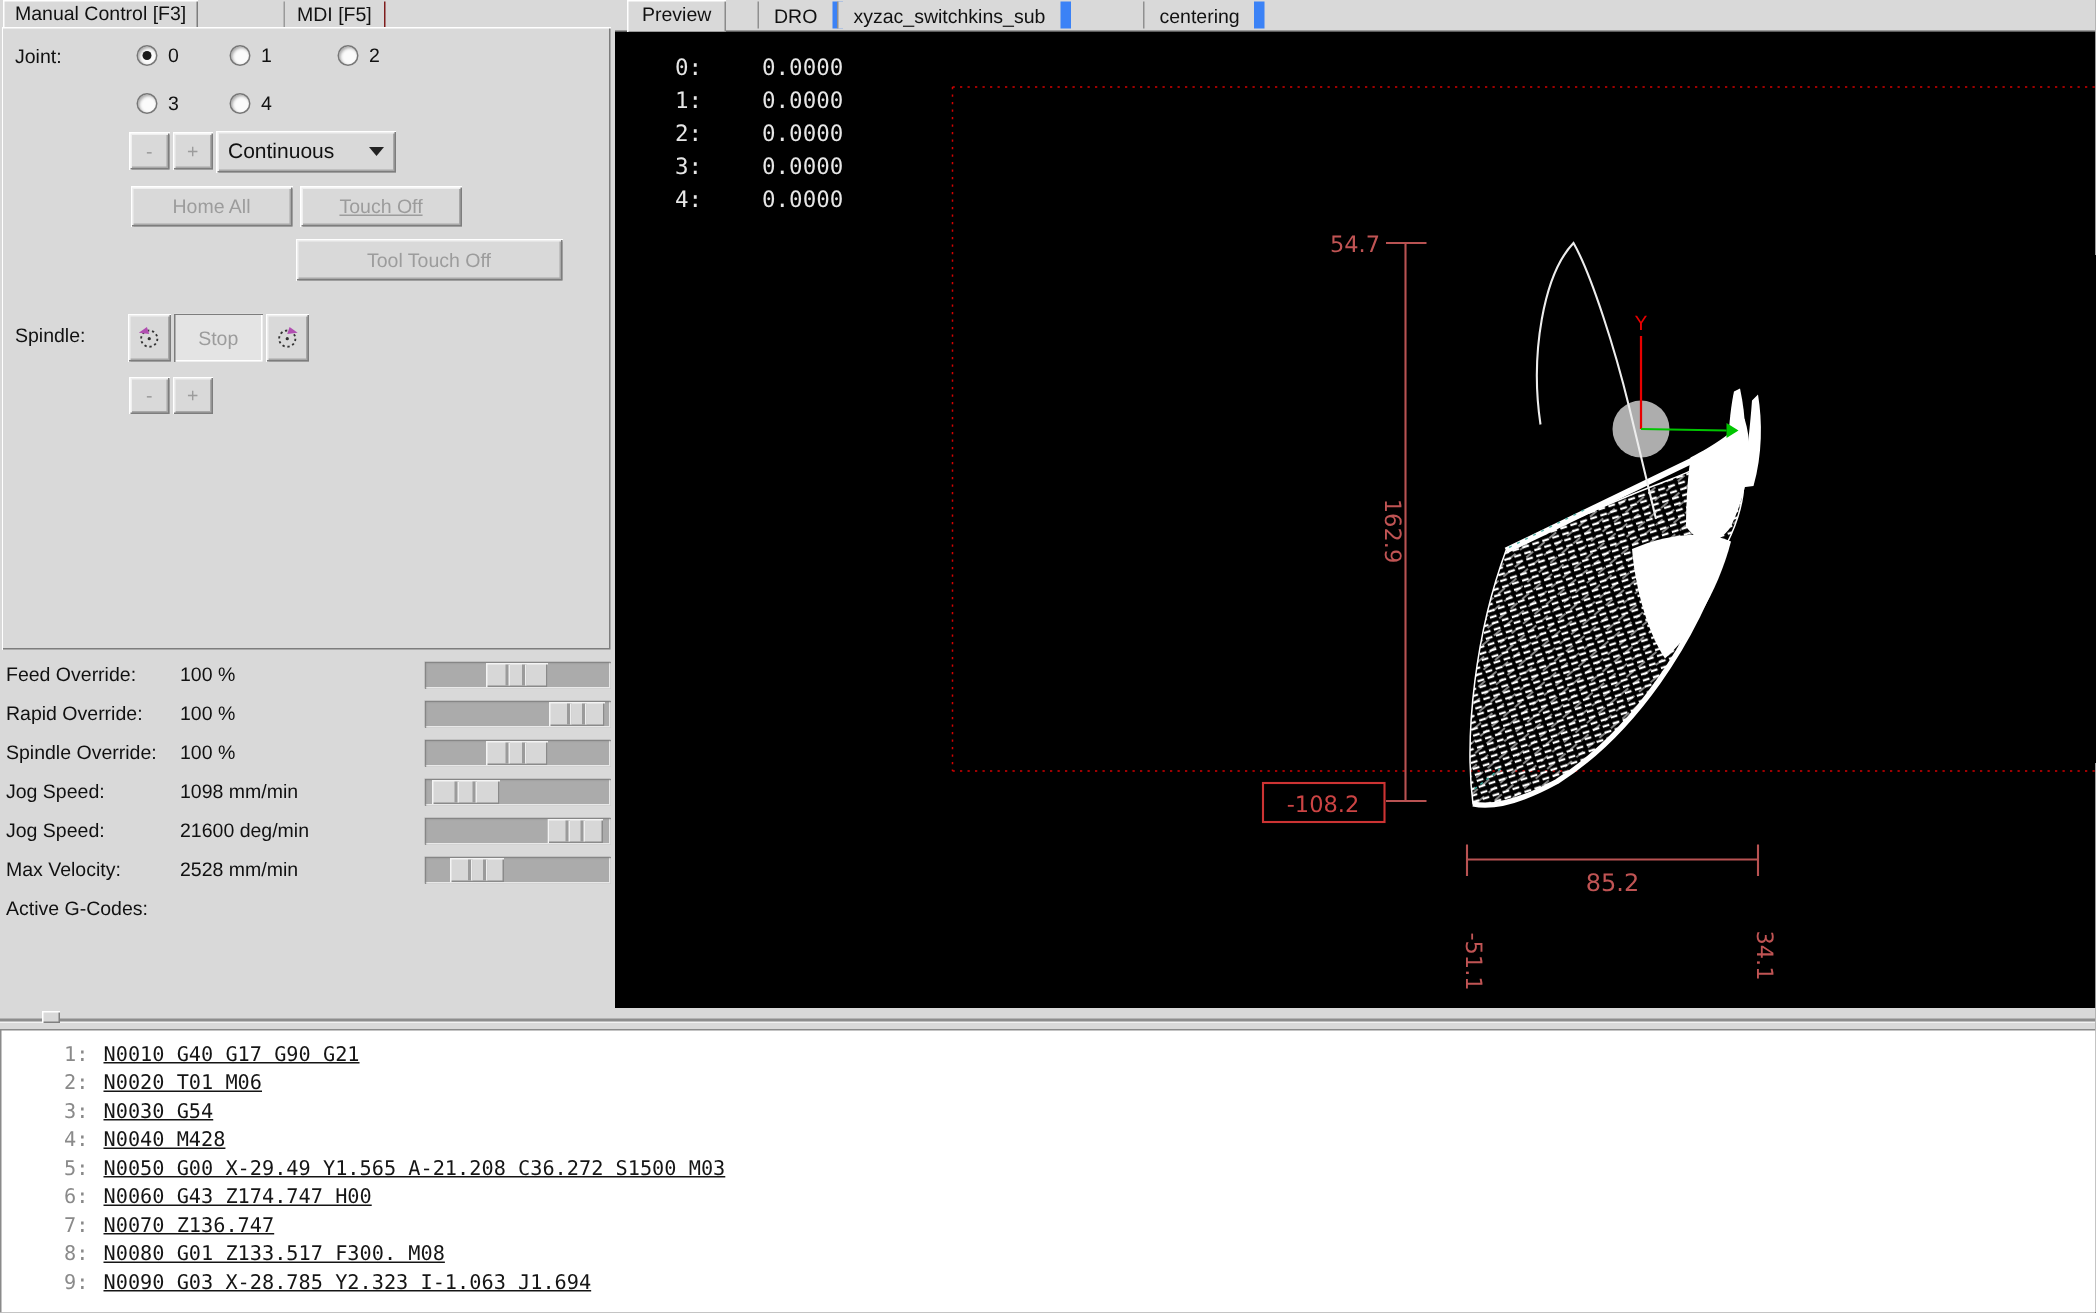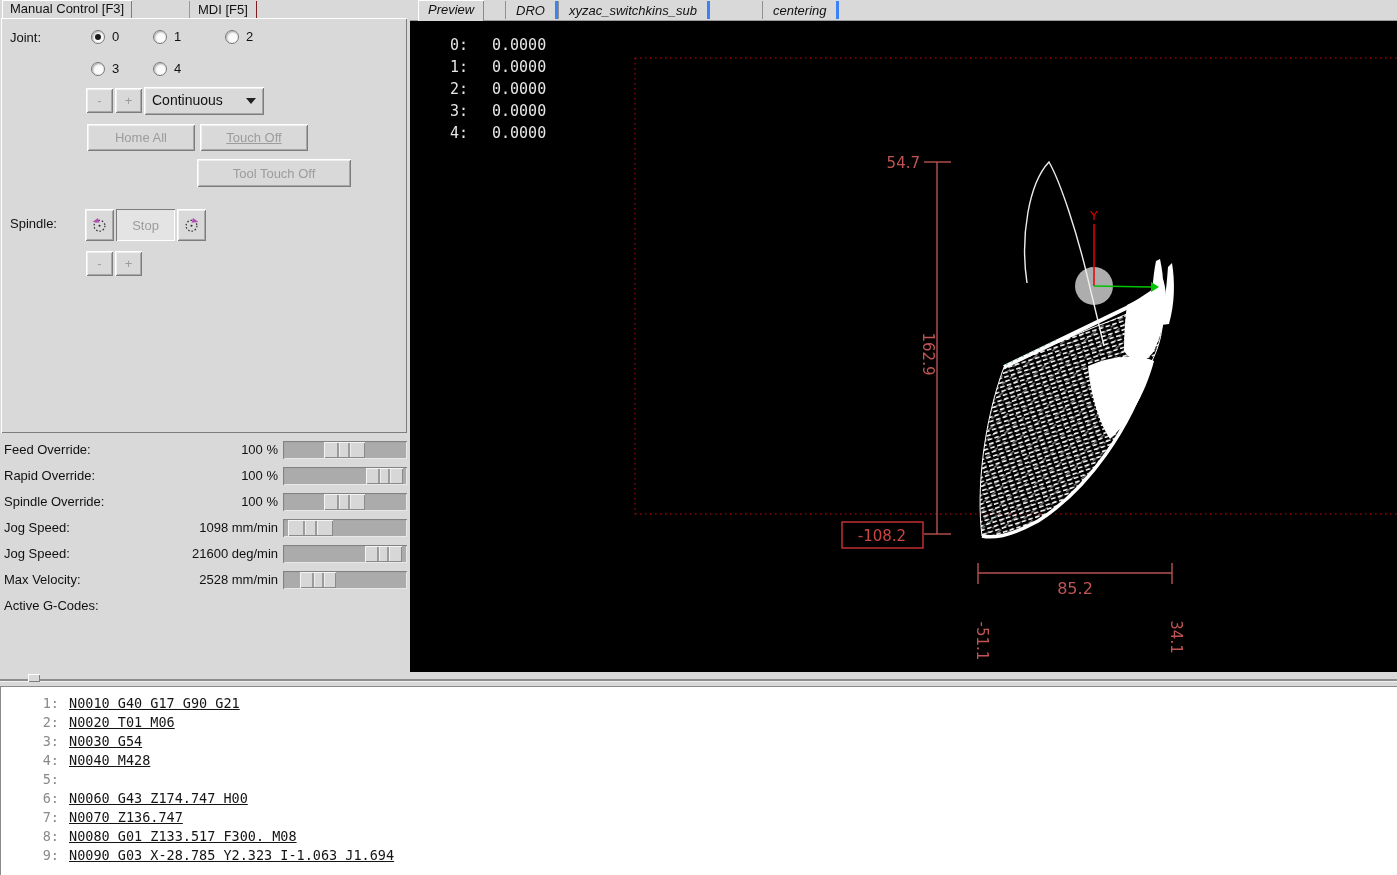--- a/index.html
+++ b/index.html
@@ -32,44 +32,44 @@
   .smallbtn{position:absolute;width:27px;height:25px;line-height:23px;text-align:center;}
   .pushbtn{position:absolute;text-align:center;}
   .dropdown{position:absolute;left:143px;top:87px;width:112px;height:28px;line-height:26px;
             padding-left:8px;font-size:14px;}
   .dropdown .arrowbox{position:absolute;right:5px;top:7px;width:16px;height:14px;display:flex;align-items:center;justify-content:center;}
   .dropdown .tri{width:0;height:0;border-left:5px solid transparent;border-right:5px solid transparent;border-top:6px solid #222;}
   .iconbtn{position:absolute;width:29px;height:32px;display:flex;align-items:center;justify-content:center;}
   
   .slider-row{position:absolute;left:0;width:410px;height:20px;}
   .sl-label{position:absolute;left:4px;top:2px;}
-  .sl-value{position:absolute;left:120px;top:2px;width:158px;text-align:right;}
+  .sl-value{position:absolute;left:120px;top:2px;width:158px;text-align:left;}
   .trough{position:absolute;left:283px;top:1px;width:124px;height:18px;background:#ababab;
           box-shadow:inset 1px 1px 1px #7e7e7e,inset -1px -1px 0 #e8e8e8;}
   .thumb{position:absolute;top:1px;height:16px;background:#d7d7d7;
          box-shadow:inset 1px 1px 0 #f4f4f4,inset -1px -1px 0 #8a8a8a;}
   .thumb .gr{position:absolute;top:1px;bottom:1px;width:2px;background:#9b9b9b;border-right:1px solid #eee;}
   .thumb .g1{left:33%;} .thumb .g2{left:60%;}
   .agc-label{position:absolute;left:4px;top:598px;}
   .agc-box{position:absolute;left:2px;top:617px;width:401px;height:50px;background:#ffffff;
            box-shadow:inset 1px 1px 0 #7d7d7d,inset -1px -1px 0 #ffffff;
            font-family:"DejaVu Sans Mono",monospace;font-size:13.5px;line-height:22px;
            padding:3px 0 0 5px;color:#141414;white-space:pre;}
   
   .preview-pane{position:absolute;left:410px;top:0;width:987px;height:672px;}
   .ptabbar{position:absolute;left:0;top:0;width:987px;height:20px;background:#d9d9d9;border-bottom:1px solid #9a9a9a;}
-  .ptab{position:absolute;top:0;height:20px;line-height:20px;padding:0 10px;background:#d9d9d9;font-style:italic;}
+  .ptab{position:absolute;top:0;height:20px;line-height:20px;padding:0 10px;background:#d9d9d9;}
   .ptab.sel{box-shadow:inset 1px 1px 0 #ffffff,inset -1px 0 0 #8a8a8a;height:21px;z-index:2;}
-  .ptab.unsel{top:1px;height:18px;border-left:1px solid #909090;border-right:3px solid #3b82f6;text-align:right;}
+  .ptab.unsel{top:1px;height:18px;border-left:1px solid #909090;border-right:7px solid #3b82f6;text-align:right;}
   .canvas{position:absolute;left:0;top:21px;width:987px;height:651px;background:#000;}
   .dro{position:absolute;left:32px;top:13px;font-family:"DejaVu Sans Mono",monospace;
        font-size:15px;line-height:22px;color:#e6e6e6;}
   .dro-row{display:flex;}
   .dro-n{display:inline-block;width:26px;text-align:right;}
-  .dro-v{display:inline-block;margin-left:24px;text-align:right;}
+  .dro-v{display:inline-block;margin-left:40px;text-align:right;}
   
   .divider{position:absolute;left:0;top:672px;width:1397px;height:14px;background:#d9d9d9;}
   .divider .dline{position:absolute;left:0;top:7px;width:1397px;height:2px;background:#8d8d8d;border-bottom:1px solid #f2f2f2;}
   .grip{position:absolute;left:28px;top:2px;width:12px;height:8px;background:#d9d9d9;
         box-shadow:inset 1px 1px 0 #fff,inset -1px -1px 0 #808080;}
   .gcode-pane{position:absolute;left:0;top:686px;width:1397px;height:189px;background:#ffffff;
               border-top:1px solid #8a8a8a;border-left:1px solid #8a8a8a;
               font-family:"DejaVu Sans Mono",monospace;font-size:13.5px;line-height:19px;
               padding-top:7px;overflow:hidden;}
   .gl{display:flex;white-space:pre;}
@@ -119,21 +119,21 @@
       <button class="smallbtn raised dis" style="left:114px;top:70px;">+</button>
       <div class="dropdown raised" style="top:69px;">
         <span>Continuous</span>
         <span class="arrowbox">
             <span class="tri"></span>
           </span>
       </div>
 
       <button class="pushbtn raised dis" style="left:86px;top:106px;width:108px;height:27px;">Home All</button>
       <button class="pushbtn raised dis" style="left:199px;top:106px;width:108px;height:27px;text-decoration:underline;">Touch Off</button>
-      <button class="pushbtn raised dis" style="left:196px;top:141px;width:154px;height:28px;">Tool Touch Off</button>
+      <button class="pushbtn raised dis" style="left:196px;top:141px;width:178px;height:28px;">Tool Touch Off</button>
 
       <span class="flabel" style="left:9px;top:198px;">Spindle:</span>
       <button class="iconbtn raised" style="left:84px;top:191px;">
         <svg width="22" height="22" viewBox="0 0 22 22">
           <circle cx="11" cy="12" r="7" fill="none" stroke="#333" stroke-width="1.6" stroke-dasharray="2,2.4"></circle>
           <polygon points="2,7 9,2 11,8" fill="#b14eb1"></polygon>
           <circle cx="11" cy="12" r="1.4" fill="#333"></circle>
         </svg>
       </button>
       <button class="pushbtn sunken dis" style="left:115px;top:191px;width:59px;height:32px;background:#e4e4e4;">Stop</button>
@@ -320,20 +320,20 @@
   <div class="divider">
     <div class="dline"></div>
     <div class="grip"></div>
   </div>
 
   <div class="gcode-pane" id="gcode-pane">
       <div class="gl"><span class="gln">1:</span><span class="glc">N0010 G40 G17 G90 G21</span></div>
       <div class="gl"><span class="gln">2:</span><span class="glc">N0020 T01 M06</span></div>
       <div class="gl"><span class="gln">3:</span><span class="glc">N0030 G54</span></div>
       <div class="gl"><span class="gln">4:</span><span class="glc">N0040 M428</span></div>
-      <div class="gl"><span class="gln">5:</span></div>
+      <div class="gl"><span class="gln">5:</span><span class="glc">N0050 G00 X-29.49 Y1.565 A-21.208 C36.272 S1500 M03</span></div>
       <div class="gl"><span class="gln">6:</span><span class="glc">N0060 G43 Z174.747 H00</span></div>
       <div class="gl"><span class="gln">7:</span><span class="glc">N0070 Z136.747</span></div>
       <div class="gl"><span class="gln">8:</span><span class="glc">N0080 G01 Z133.517 F300. M08</span></div>
       <div class="gl"><span class="gln">9:</span><span class="glc">N0090 G03 X-28.785 Y2.323 I-1.063 J1.694</span></div>
     </div>
 
 </div>
 
 </body></html>

